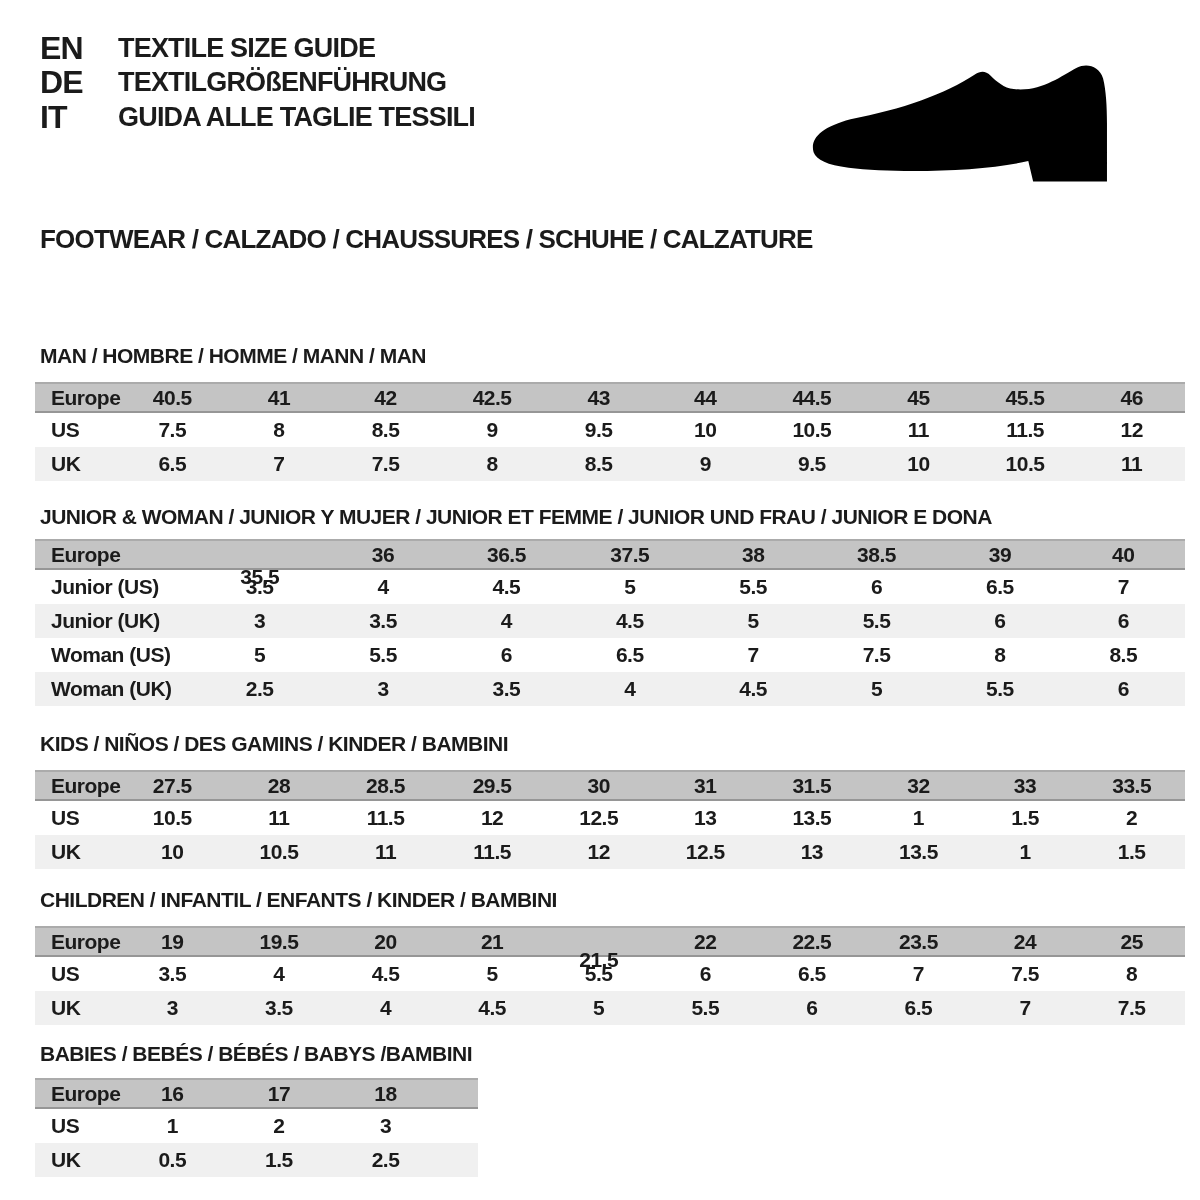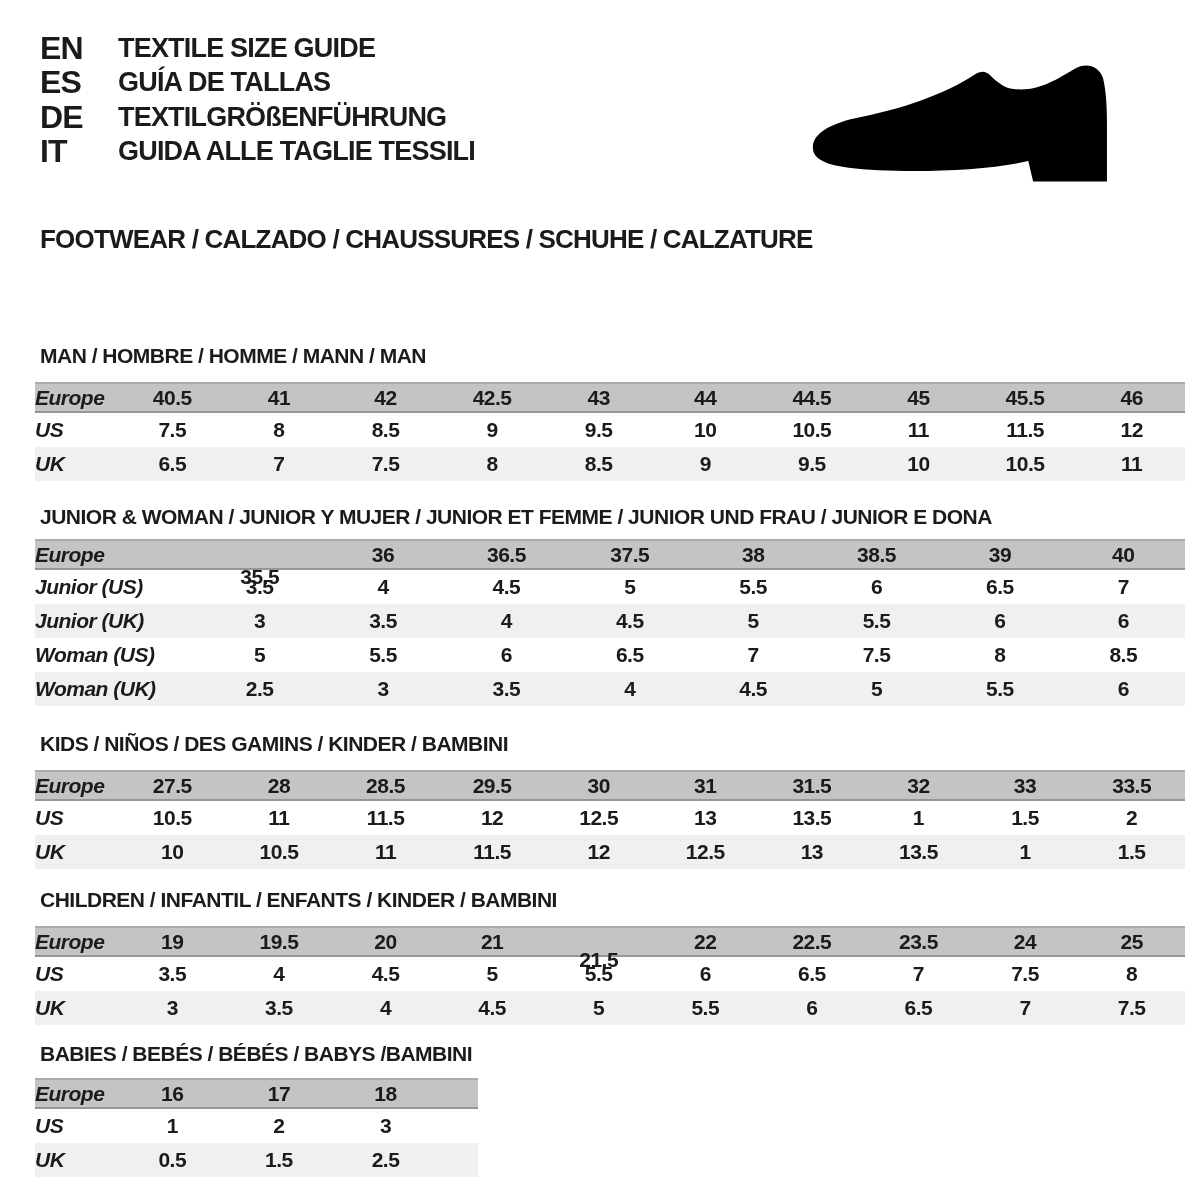--- a/index.html
+++ b/index.html
@@ -40,35 +40,31 @@
   .sec-babies .t-wrap { top:36px; width:443px; }
 
   .t-header {
     display:flex; align-items:center; height:31px; box-sizing:border-box;
     background:#c4c4c4; border-top:2px solid #ababab; border-bottom:2px solid #969696;
   }
   .t-row { display:flex; align-items:center; height:34px; background:#ffffff; }
   .t-row.alt { background:#f0f0f0; }
 
   .cell { font-size:21px; letter-spacing:-0.5px; box-sizing:border-box; }
-  .cell-label { padding-left:0; text-align:left;font-style:italic; }
+  .cell-label { padding-left:16px; text-align:left; }
   .cell-val { text-align:center; }
   .cell-fill { flex:1; }
 </style>
 </head>
 <body>
 
 <div class="langs">
     <div class="lang-row">
       <span class="lang-code">EN</span>
       <span class="lang-label">TEXTILE SIZE GUIDE</span>
-    </div>
-    <div class="lang-row">
-      <span class="lang-code">ES</span>
-      <span class="lang-label">GUÍA DE TALLAS</span>
     </div>
     <div class="lang-row">
       <span class="lang-code">DE</span>
       <span class="lang-label">TEXTILGRÖßENFÜHRUNG</span>
     </div>
     <div class="lang-row">
       <span class="lang-code">IT</span>
       <span class="lang-label">GUIDA ALLE TAGLIE TESSILI</span>
     </div>
   </div>

